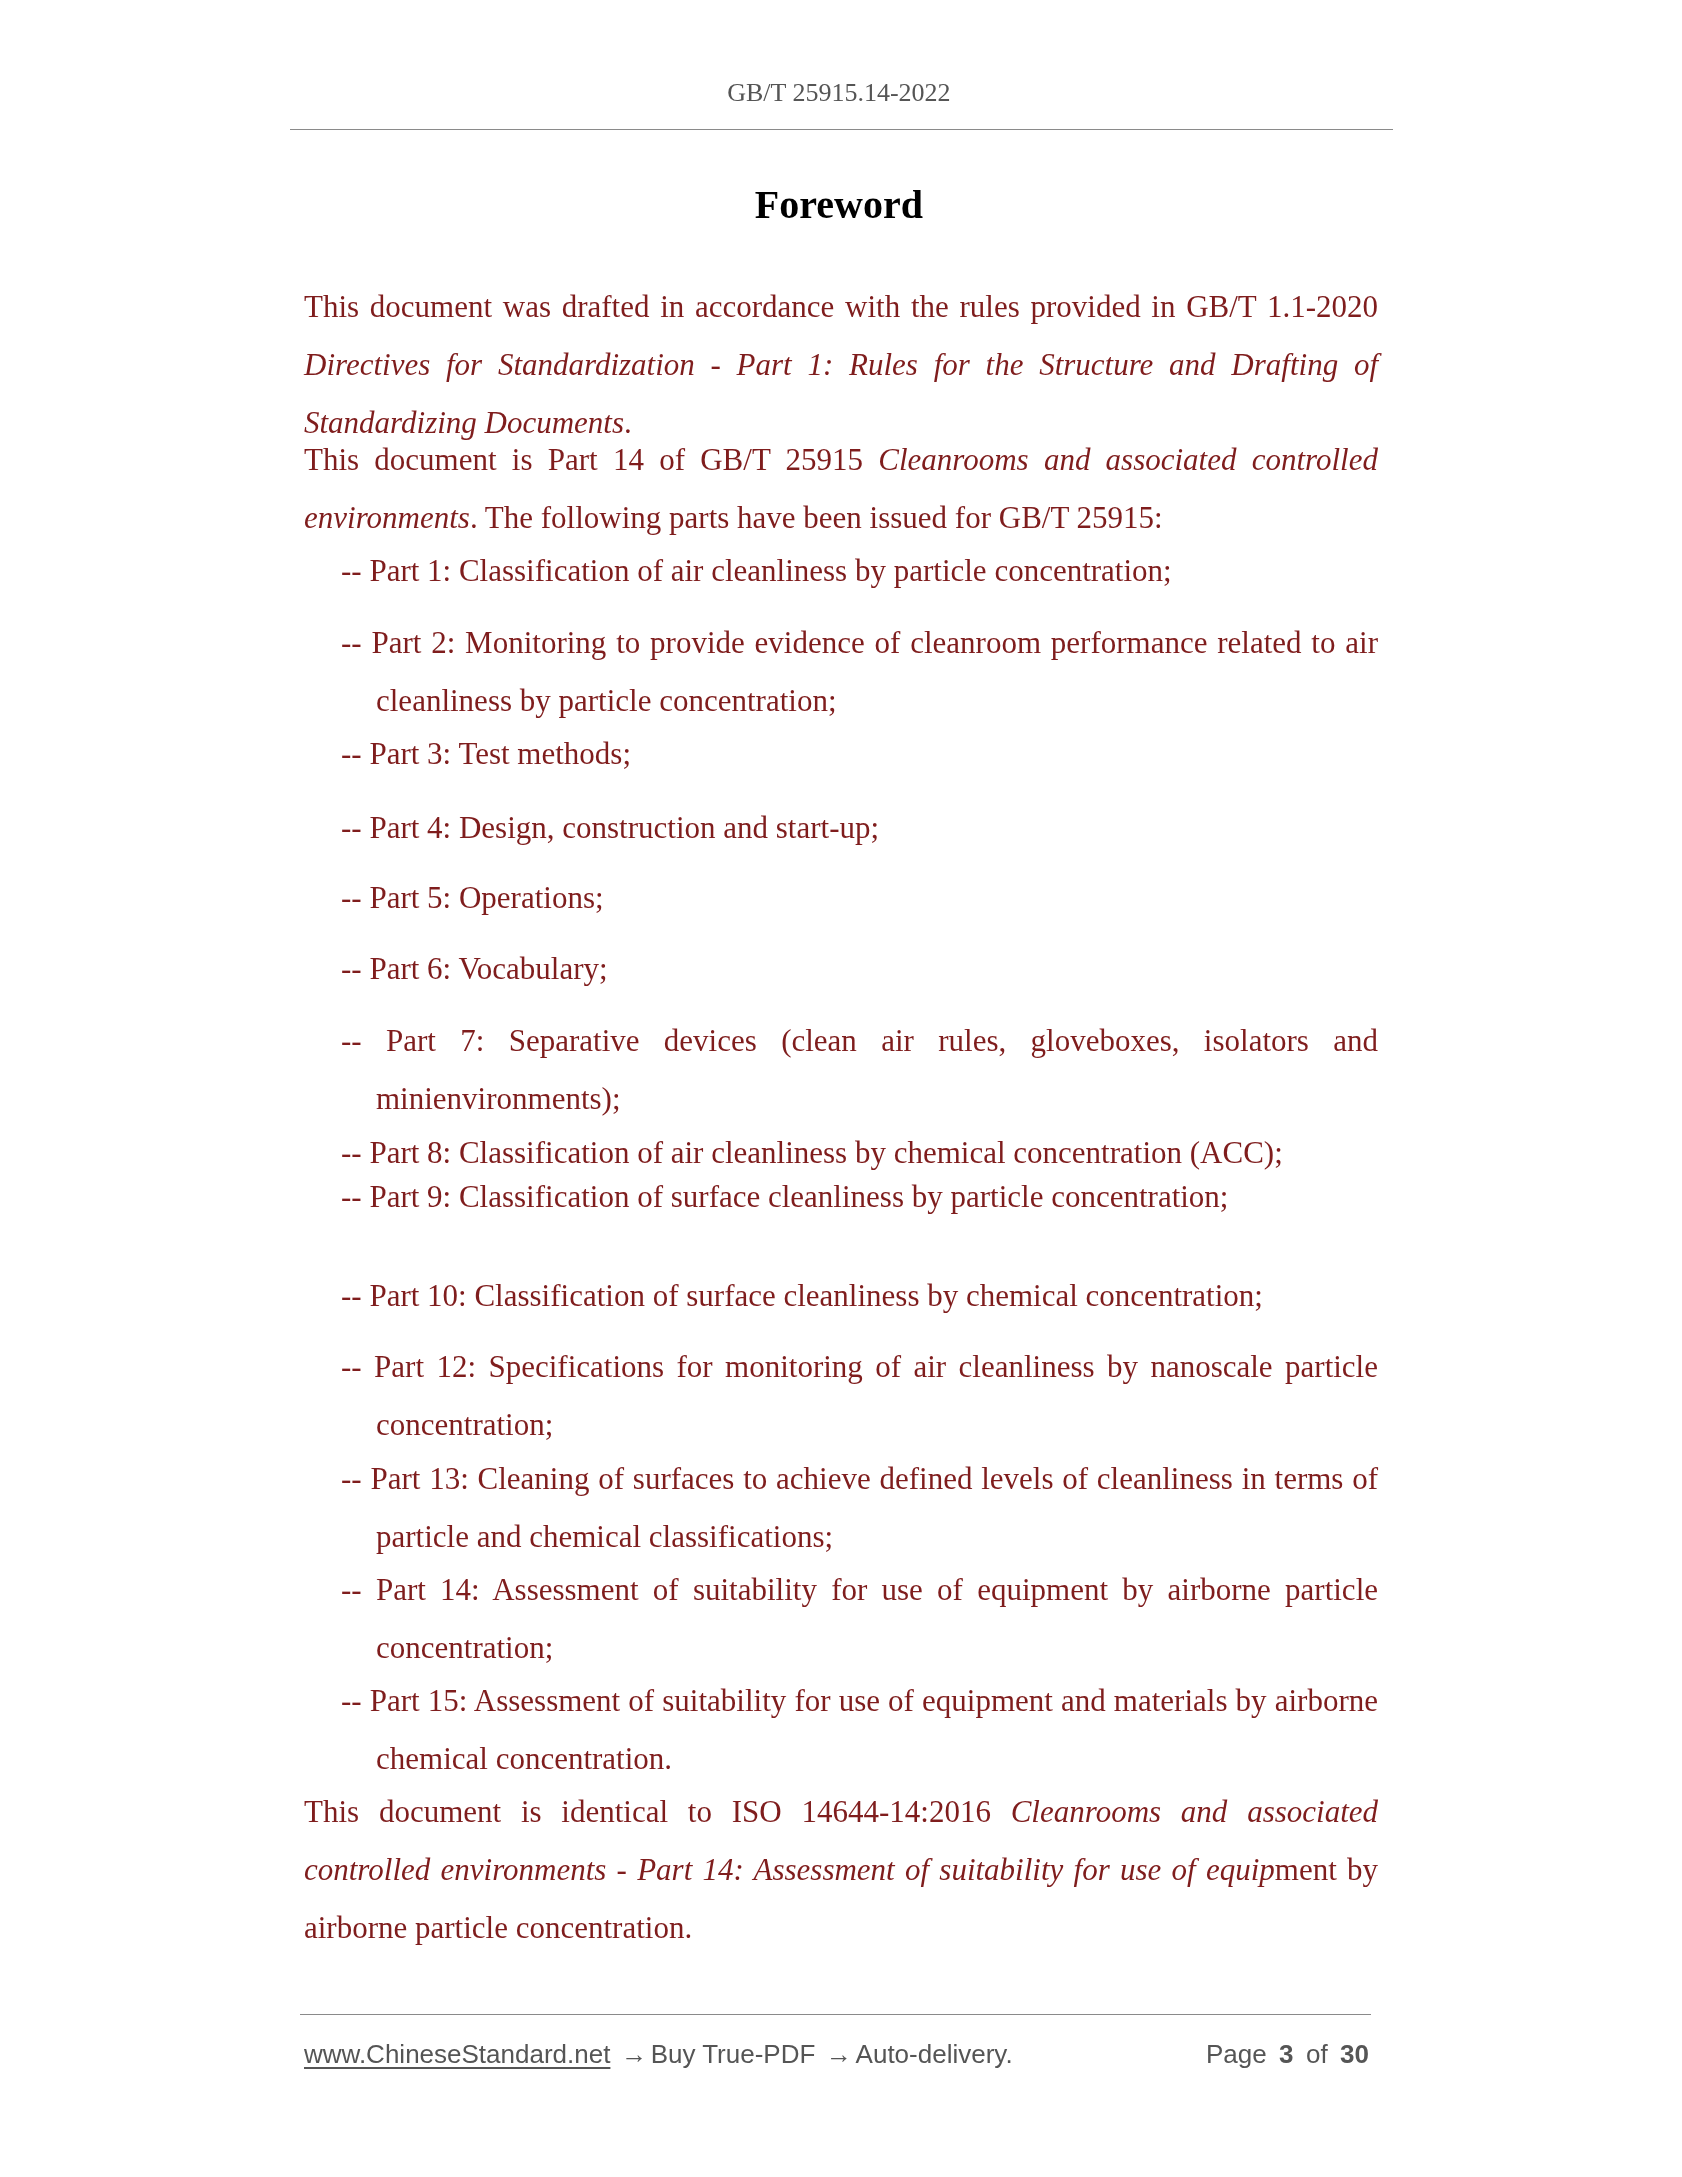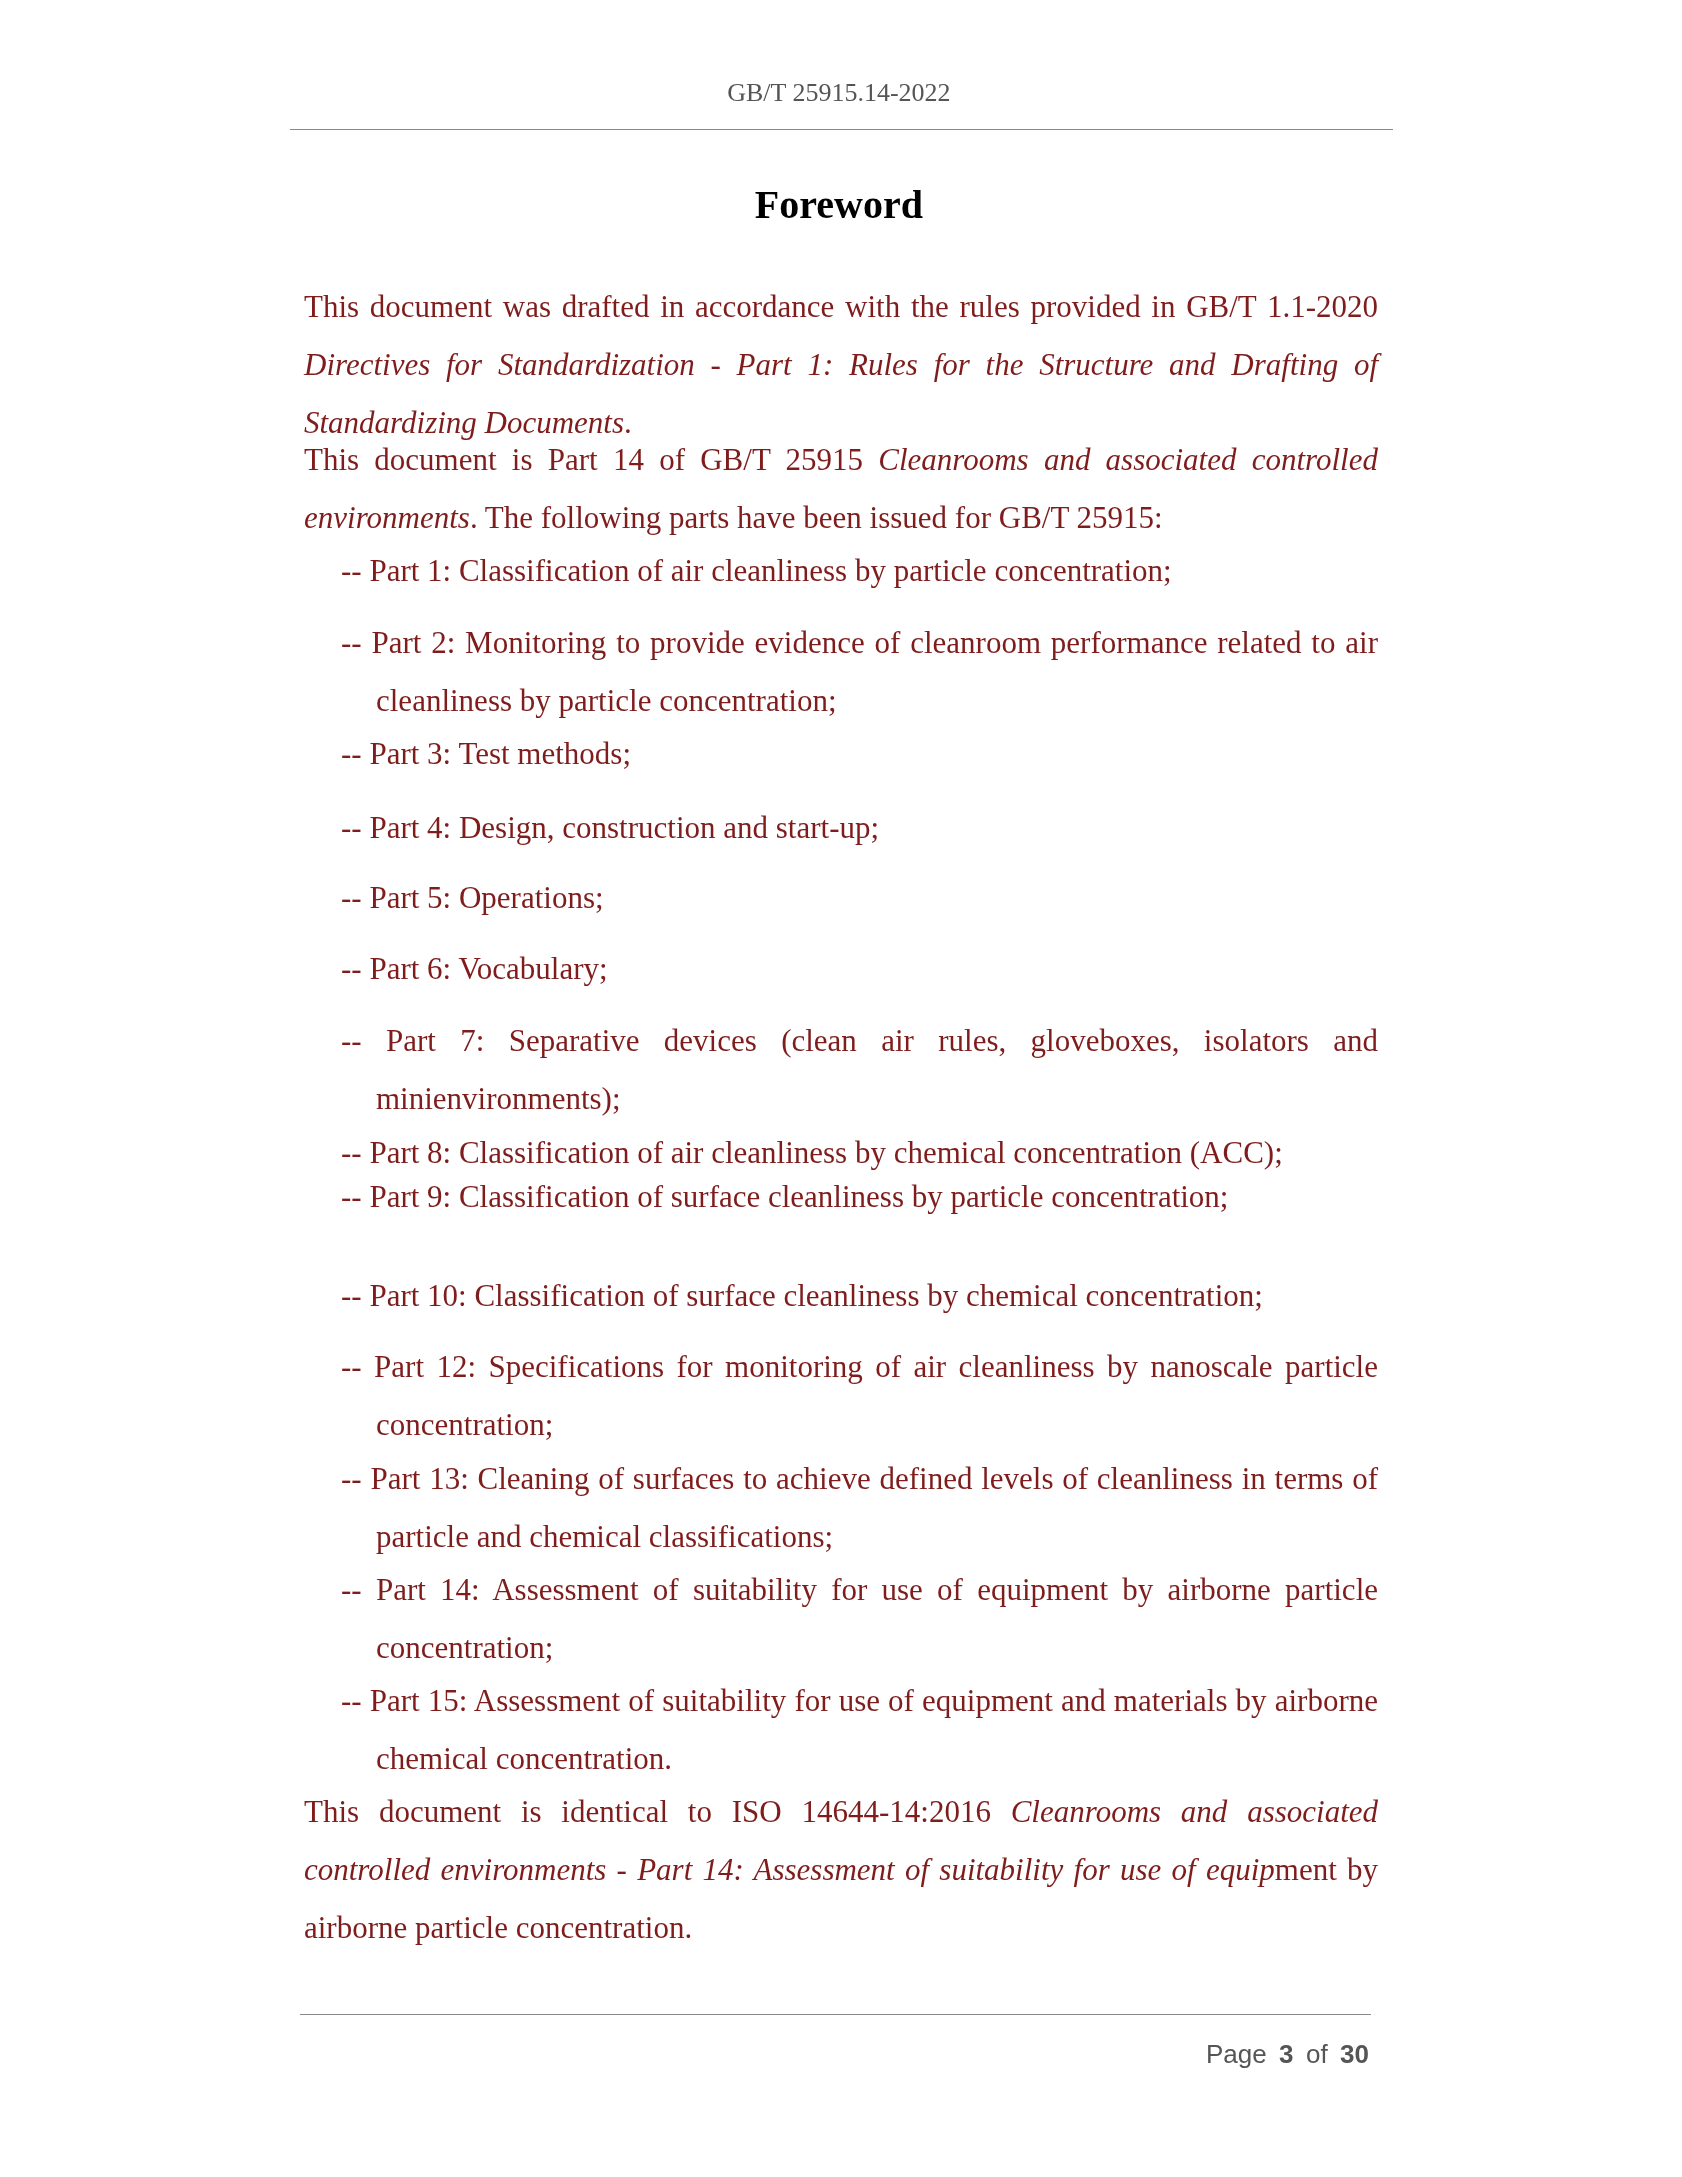--- a/index.html
+++ b/index.html
@@ -129,20 +129,25 @@
 <p class="item" style="top:1338px;">-- Part 12: Specifications for monitoring of air cleanliness by nanoscale particle concentration;</p>
 <p class="item" style="top:1450px;">-- Part 13: Cleaning of surfaces to achieve defined levels of cleanliness in terms of particle and chemical classifications;</p>
 <p class="item" style="top:1561px;">-- Part 14: Assessment of suitability for use of equipment by airborne particle concentration;</p>
 <p class="item" style="top:1672px;">-- Part 15: Assessment of suitability for use of equipment and materials by airborne chemical concentration.</p>
 
 <p class="para" style="top:1783px;"><span>This document is identical to ISO 14644-14:2016 </span><i>Cleanrooms and associated controlled environments - Part 14: Assessment of suitability for use of equip</i><span>ment by airborne particle concentration.</span></p>
 
 <div class="rule footer-rule"></div>
 
 <div class="footer">
+  <div class="footer-left">
+    <a class="footer-link">www.ChineseStandard.net</a>
+    <span class="arrow-icon">→</span><span>Buy True-PDF</span>
+    <span class="arrow-icon">→</span><span>Auto-delivery.</span>
+  </div>
   <div class="footer-right">
     <span>Page</span>
     <b>3</b>
     <span>of</span>
     <b>30</b>
   </div>
 </div>
 
 
 </body></html>

